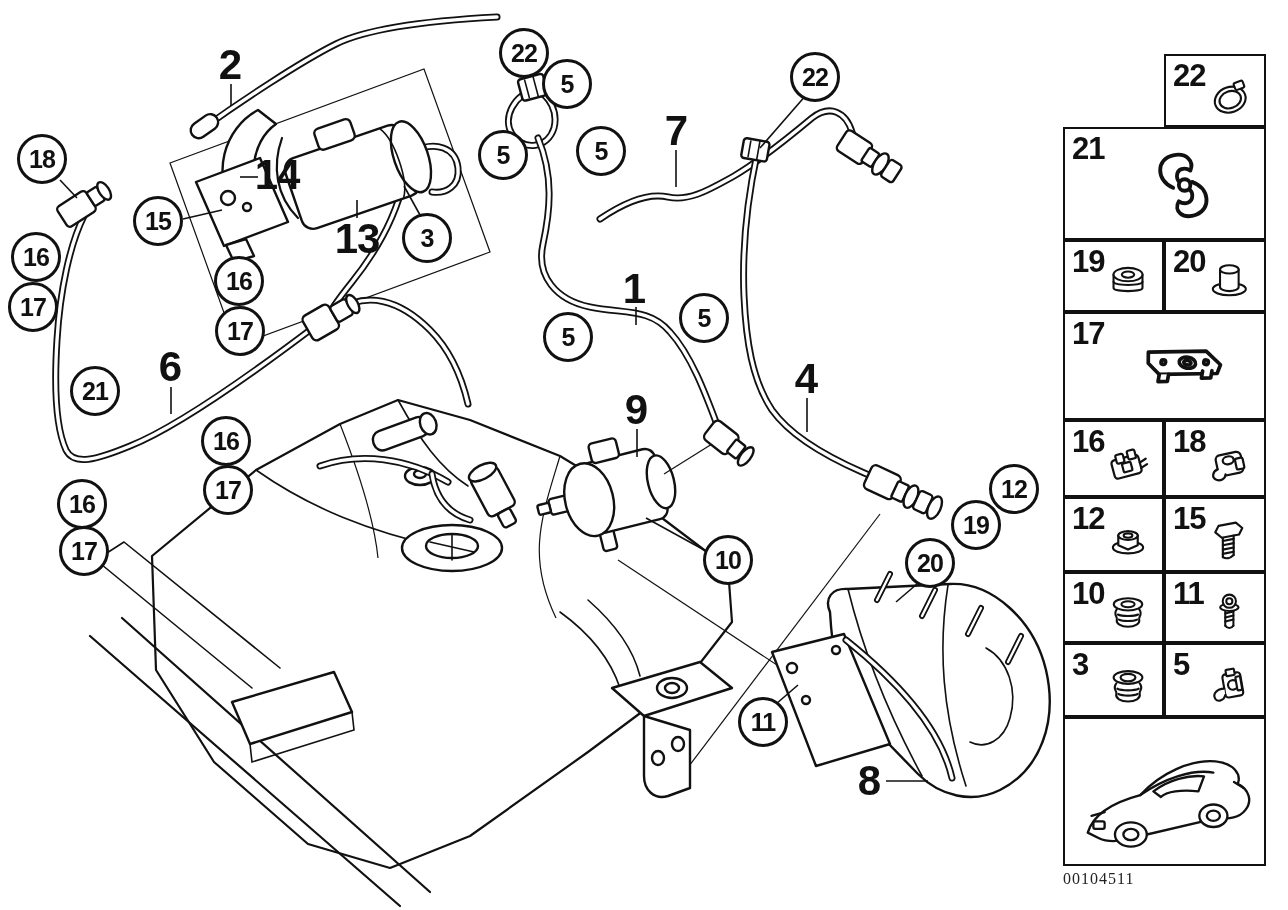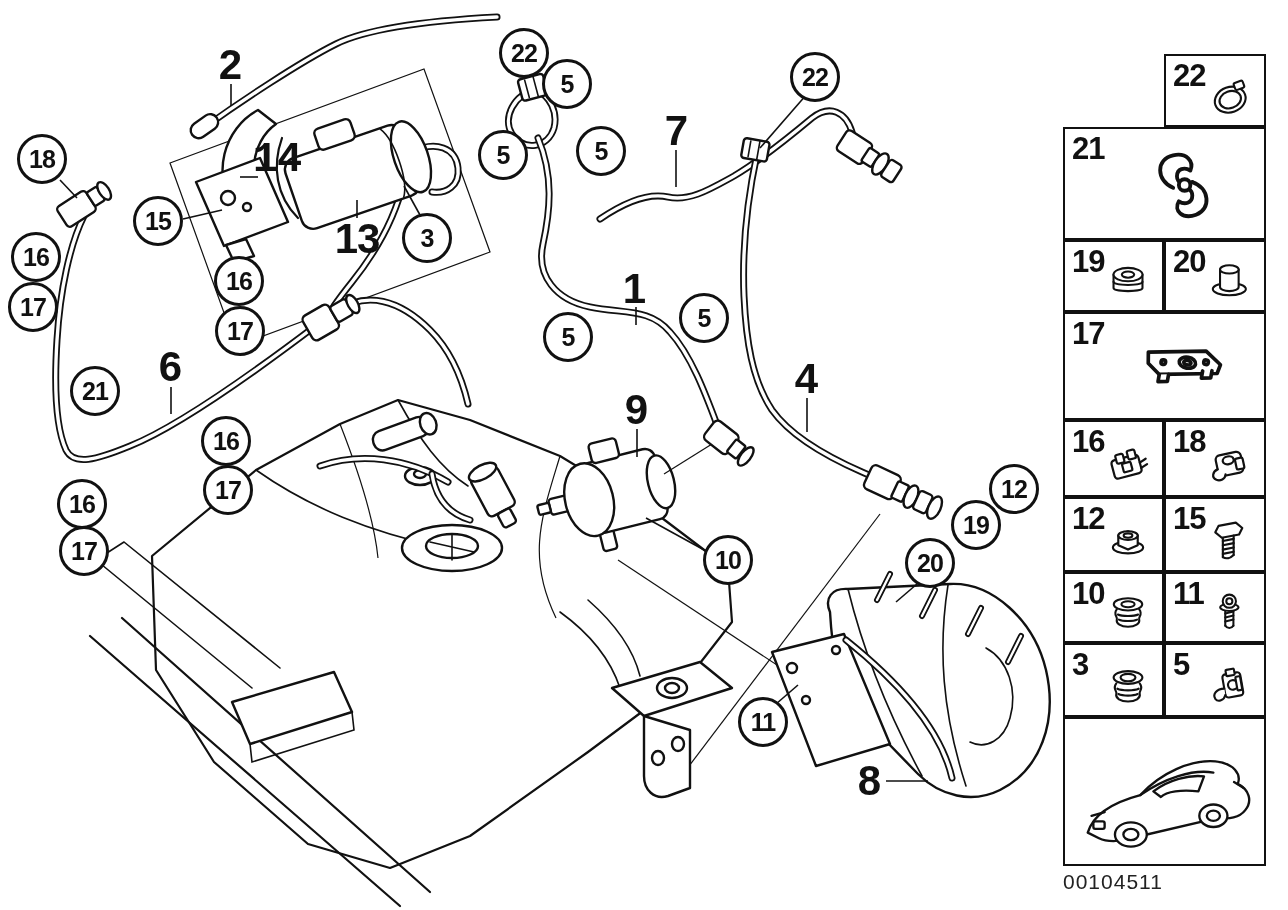--- a/index.html
+++ b/index.html
@@ -22,22 +22,22 @@
            box-sizing:border-box;cursor:pointer}
   .plain-label{position:absolute;transform:translate(-50%,-50%);font-weight:bold;font-size:42px;
            letter-spacing:-1px;cursor:pointer}
   
   .legend-cell{position:absolute;border:2px solid #111;background:#fff;box-sizing:border-box;cursor:pointer}
   .legend-num{position:absolute;left:7px;top:2px;font-weight:bold;font-size:31px;letter-spacing:-1px}
   .legend-icon{position:absolute;right:2px;bottom:2px;width:66%;height:76%}
   .legend-cell.wide .legend-icon{width:74%;height:88%;right:6px;bottom:4px}
   .legend-cell.car-cell .legend-icon{width:97%;height:97%;right:1px;bottom:1px}
   .legend-icon svg{width:100%;height:100%}
-  #figure-code{position:absolute;left:1063px;top:870px;font-family:Liberation Sans, sans-serif;
-           font-size:21px;letter-spacing:1px;color:#222}
+  #figure-code{position:absolute;left:1063px;top:870px;font-family:Liberation Serif, serif;
+           font-size:16px;letter-spacing:1px;color:#222}
   .icon-svg{stroke:#111;fill:none;stroke-width:4;stroke-linejoin:round;stroke-linecap:round}
   .car-svg{stroke:#111;fill:none;stroke-width:2.5;stroke-linejoin:round;stroke-linecap:round}
 </style>
 </head>
 <body>
 
 <div id="stage">
 
   <svg id="artwork" width="1288" height="910" viewBox="0 0 1288 910" xmlns="http://www.w3.org/2000/svg">
 
@@ -230,21 +230,21 @@
       <div class="callout" style="left: 427px; top: 238px;">3</div>
       <div class="callout" style="left: 815px; top: 77px;">22</div>
       <div class="callout" style="left: 568px; top: 337px;">5</div>
       <div class="callout" style="left: 704px; top: 318px;">5</div>
       <div class="callout" style="left: 1014px; top: 489px;">12</div>
       <div class="callout" style="left: 976px; top: 525px;">19</div>
       <div class="callout" style="left: 930px; top: 563px;">20</div>
       <div class="callout" style="left: 728px; top: 560px;">10</div>
       <div class="callout" style="left: 763px; top: 722px;">11</div>
       <div class="plain-label" style="left: 230px; top: 65px;">2</div>
-      <div class="plain-label" style="left: 277px; top: 160px; font-family: Liberation Mono, monospace;">14</div>
+      <div class="plain-label" style="left: 277px; top: 175px;">14</div>
       <div class="plain-label" style="left: 357px; top: 239px; text-align: right;">13</div>
       <div class="plain-label" style="left: 676px; top: 131px;">7</div>
       <div class="plain-label" style="left: 634px; top: 289px;">1</div>
       <div class="plain-label" style="left: 636px; top: 410px;">9</div>
       <div class="plain-label" style="left: 806px; top: 379px;">4</div>
       <div class="plain-label" style="left: 170px; top: 367px;">6</div>
       <div class="plain-label" style="left: 869px; top: 781px;">8</div>
     </div>
   <div id="legend-layer">
       <div class="legend-cell" style="left: 1164px; top: 54px; width: 102px; height: 73px;">

